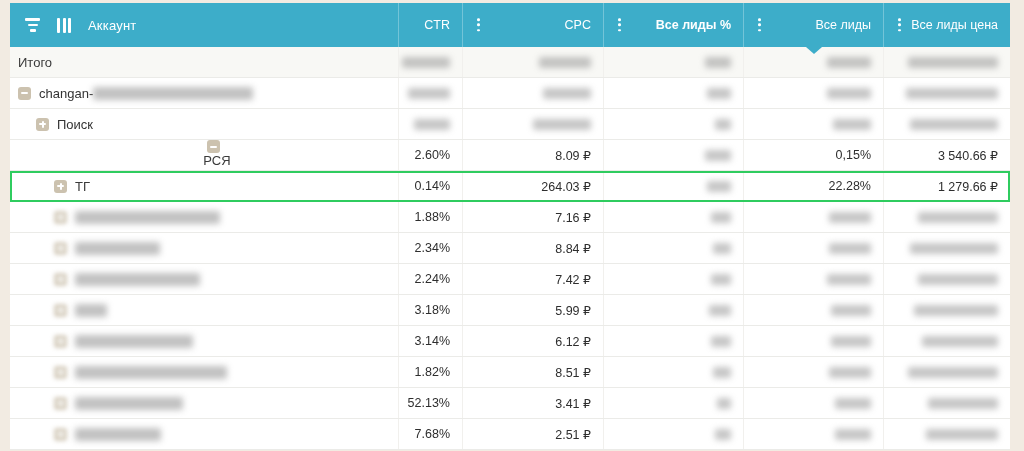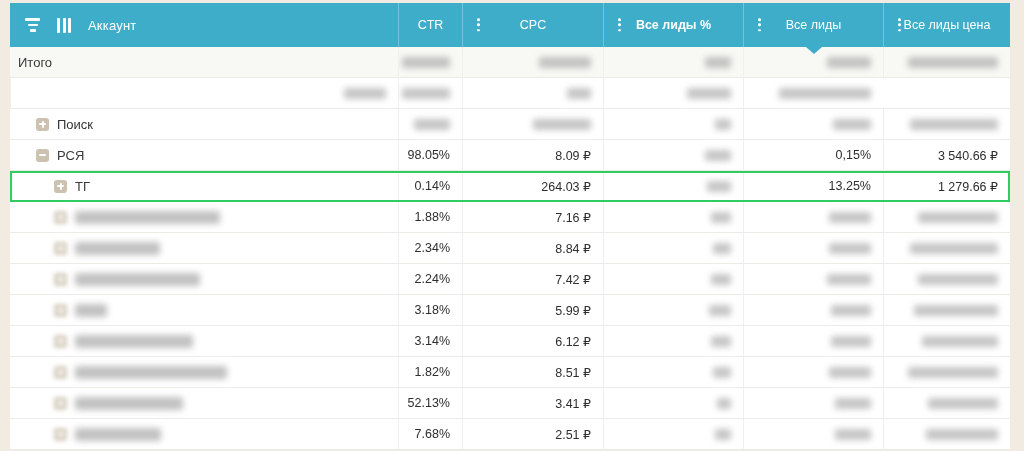--- a/index.html
+++ b/index.html
@@ -10,21 +10,21 @@
   .app   { width:1000px; height:447px; background:#ffffff; position:relative; }
 
   
   .thead {
     display:grid; grid-template-columns:388px 64px 141px 140px 140px 127px;
     height:44px; background:#3dadc9; position:relative; color:#fff;
   }
   .hcell { display:flex; align-items:center; position:relative; }
   .hcell.account { padding-left:15px; gap:17px; }
   .account-label { font-size:13px; letter-spacing:.2px; color:#ffffff; }
-  .hval { justify-content:center; padding-right:12px; border-left:1px solid rgba(255,255,255,.28);padding-left:12px; }
+  .hval { justify-content:flex-end; padding-right:12px; border-left:1px solid rgba(255,255,255,.28);padding-left:12px; }
   .hlabel { font-size:12.5px; color:#ffffff; white-space:nowrap; }
   .hlabel.bold { font-weight:700; }
 
   
   .filter-icon { display:inline-flex; flex-direction:column; align-items:center; gap:3px; }
   .filter-icon i { display:block; height:2.5px; background:#fff; border-radius:1px; }
   .filter-icon i:nth-child(1){ width:15px; } .filter-icon i:nth-child(2){ width:10px; } .filter-icon i:nth-child(3){ width:6px; }
 
   
   .columns-icon { display:inline-flex; gap:2.5px; }
@@ -145,20 +145,25 @@
             <span class="redact" style="width: 26px;"></span>
           </div>
           <div class="cell val">
             <span class="redact" style="width: 44px;"></span>
           </div>
           <div class="cell val">
             <span class="redact" style="width: 90px;"></span>
           </div>
         </div>
         <div class="row">
+          <div class="cell tree" style="padding-left: 8px;">
+            <span class="expander minus"></span>
+            <span class="label">changan-</span>
+            <span class="redact name" style="width: 160px;"></span>
+          </div>
           <div class="cell val">
             <span class="redact" style="width: 42px;"></span>
           </div>
           <div class="cell val">
             <span class="redact" style="width: 48px;"></span>
           </div>
           <div class="cell val">
             <span class="redact" style="width: 24px;"></span>
           </div>
           <div class="cell val">
@@ -183,26 +188,26 @@
             <span class="redact" style="width: 16px;"></span>
           </div>
           <div class="cell val">
             <span class="redact" style="width: 38px;"></span>
           </div>
           <div class="cell val">
             <span class="redact" style="width: 88px;"></span>
           </div>
         </div>
         <div class="row">
-          <div class="cell tree" style="padding-left: 26px;">
+          <div class="cell tree" style="padding-left: 26px; flex-direction: column;">
             <span class="expander minus"></span>
             <span class="label bold">РСЯ</span>
           </div>
           <div class="cell val">
-            <span>98.05%</span>
+            <span>2.60%</span>
           </div>
           <div class="cell val">
             <span>8.09 ₽</span>
           </div>
           <div class="cell val">
             <span class="redact" style="width: 26px;"></span>
           </div>
           <div class="cell val">
             <span>0,15%</span>
           </div>
@@ -218,21 +223,21 @@
           <div class="cell val">
             <span>0.14%</span>
           </div>
           <div class="cell val">
             <span>264.03 ₽</span>
           </div>
           <div class="cell val">
             <span class="redact" style="width: 24px;"></span>
           </div>
           <div class="cell val">
-            <span>13.25%</span>
+            <span>22.28%</span>
           </div>
           <div class="cell val">
             <span>1 279.66 ₽</span>
           </div>
         </div>
         <div class="row">
           <div class="cell tree" style="padding-left: 44px;">
             <span class="expander plus blurred"></span>
             <span class="redact name" style="width: 145px;"></span>
           </div>

